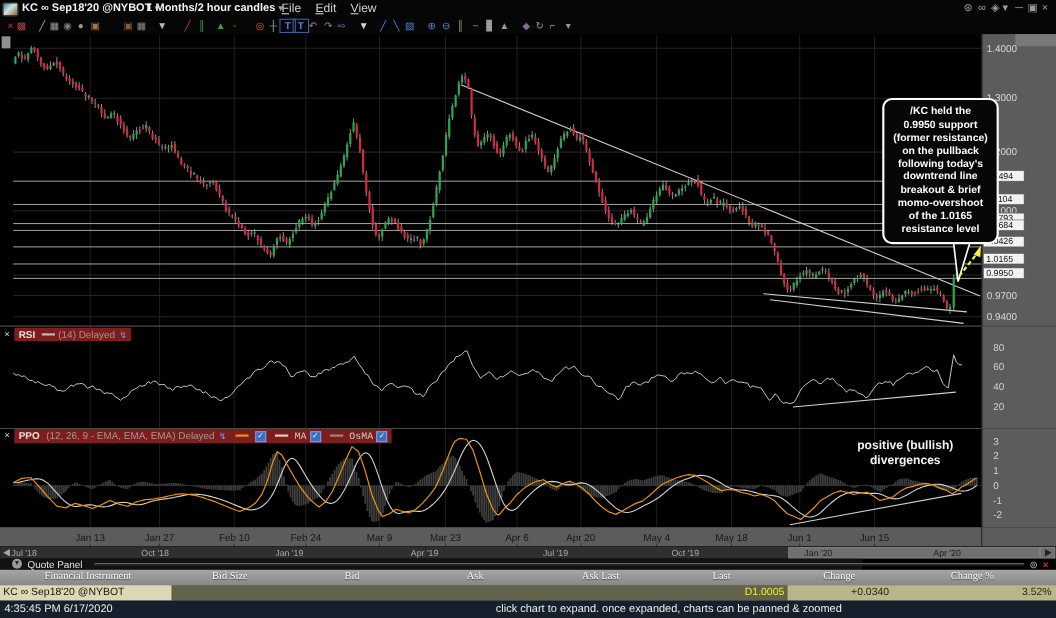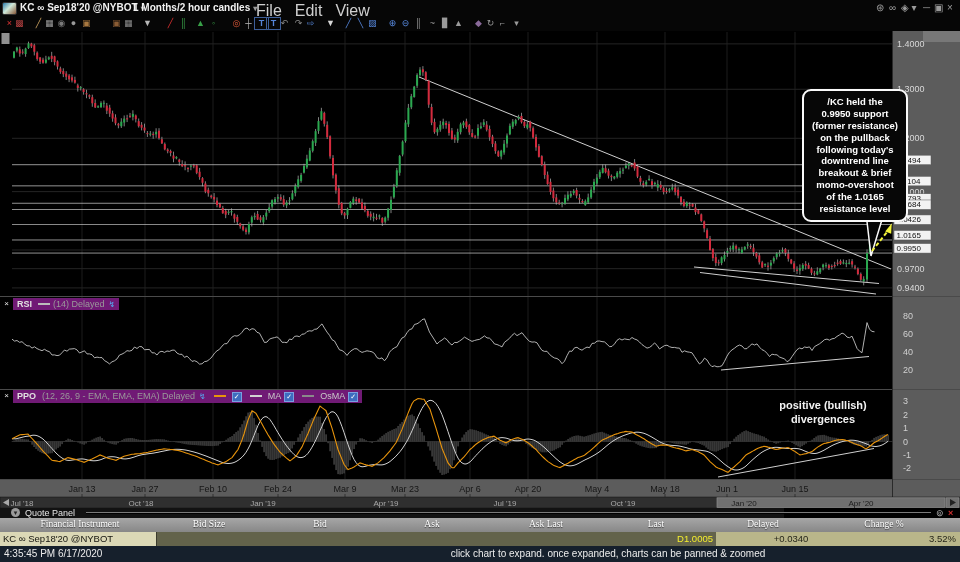--- a/index.html
+++ b/index.html
@@ -6,43 +6,43 @@
   body{width:960px;height:562px;position:relative;overflow:hidden;
        font-family:"Liberation Sans",sans-serif;-webkit-font-smoothing:antialiased;}
   .abs{position:absolute;}
   
   #titlebar{left:0;top:0;width:960px;height:16px;background:#060606;color:#e8e8e8;}
   #app-icon{left:2px;top:2px;width:13px;height:11px;border-radius:2px;
     background:linear-gradient(135deg,#2e7fae 0%,#cfe8d8 45%,#8a5a3a 100%);border:1px solid #333;}
   #symbol-btn{left:20px;top:2px;font-size:10px;font-weight:bold;color:#f2f2f2;white-space:nowrap;cursor:default;}
   #tf-btn{left:133px;top:2px;font-size:10px;font-weight:bold;color:#f2f2f2;white-space:nowrap;}
   .dd{color:#9a9a9a;font-size:8px;margin-left:3px;}
-  #menus{left:256px;top:2px;font-size:16px;color:#cfcfcf;white-space:nowrap;}
+  #menus{left:256px;top:2px;font-size:11px;color:#cfcfcf;white-space:nowrap;}
   .menu-item{margin-right:13px;}
   #logo{left:398px;top:0px;width:170px;text-align:center;font-size:13px;font-weight:bold;
         font-variant:small-caps;letter-spacing:-0.4px;color:#f4f4f4;}
   .win-ic{top:2px;font-size:10px;color:#9a9a9a;line-height:12px;}
   
   #toolbar2{left:0;top:16px;width:960px;height:15px;background:#060606;}
   .t-icon{position:absolute;top:1px;width:13px;height:13px;text-align:center;
           font-size:9px;line-height:13px;}
   .t-icon.boxed{border:1px solid #3d5f9a;line-height:11px;height:11px;font-weight:bold;}
   
   #chart-svg{left:0;top:31px;}
   svg text{font-family:"Liberation Sans",sans-serif;}
   
   .panel-x{width:9px;height:9px;color:#e8e8e8;font-size:8px;line-height:9px;text-align:center;}
-  .ind-header{background:#701a75;color:#e0e0e0;font-size:9px;padding:1px 4px;white-space:nowrap;}
+  .ind-header{background:#7f1d1d;color:#e0e0e0;font-size:9px;padding:1px 4px;white-space:nowrap;}
   .ind-name{font-weight:bold;margin-right:6px;}
   .ind-params{color:#9a9a9a;margin-right:4px;}
   .blue-ic{color:#56a8f0;font-size:8px;}
   .lsample{display:inline-block;width:12px;height:0;border-top:2px solid #ccc;vertical-align:middle;margin:0 3px 2px 8px;}
   .chk{display:inline-block;width:8px;height:8px;background:#3d6cc0;border:1px solid #7aa0e0;
        color:#fff;font-size:7px;line-height:8px;text-align:center;vertical-align:middle;margin-left:3px;}
-  .leg-label{color:#c8c8c8;margin-left:3px;}
+  .leg-label{color:#c8c8c8;margin-left:3px;font-family:Liberation Mono, monospace;}
   
   #callout{left:802px;top:89px;width:96px;background:#070707;border:2px solid #fafafa;border-radius:9px;
     color:#fff;font-size:9.5px;font-weight:bold;text-align:center;line-height:1.25;
     padding:5px 3px;white-space:pre-line;z-index:3;}
   #divergence-label{left:740px;top:398px;width:166px;text-align:center;color:#f2f2f2;
     font-size:11px;font-weight:600;line-height:1.3;white-space:pre-line;z-index:3;}
   
   #qp-title{left:0;top:508px;width:784px;height:10px;background:#121212;color:#e8e8e8;}
   #qp-collapse{left:11px;top:0px;width:9px;height:9px;border-radius:50%;background:#9a9a9a;
      color:#222;font-size:7px;line-height:9px;text-align:center;}
@@ -1299,21 +1299,21 @@
   <span id="qp-globe" class="abs">⊚</span>
   <span id="qp-close" class="abs">×</span>
 </div>
 <div id="qp-headers" class="abs">
     <div class="col-h" style="left: 10px;">Financial Instrument</div>
     <div class="col-h" style="left: 139px;">Bid Size</div>
     <div class="col-h" style="left: 250px;">Bid</div>
     <div class="col-h" style="left: 362px;">Ask</div>
     <div class="col-h" style="left: 476px;">Ask Last</div>
     <div class="col-h" style="left: 586px;">Last</div>
-    <div class="col-h" style="left: 693px;">Delayed</div>
+    <div class="col-h" style="left: 693px;">Change</div>
     <div class="col-h" style="left: 814px;">Change %</div>
   </div>
 <div id="qp-row" class="abs">
   <div id="qr-inst" class="abs">KC ∞ Sep18'20 @NYBOT</div>
   <div id="qr-last" class="abs">D1.0005</div>
   <div id="qr-right" class="abs">
     <div id="qr-change">+0.0340</div>
     <div id="qr-changepct">3.52%</div>
   </div>
 </div>

